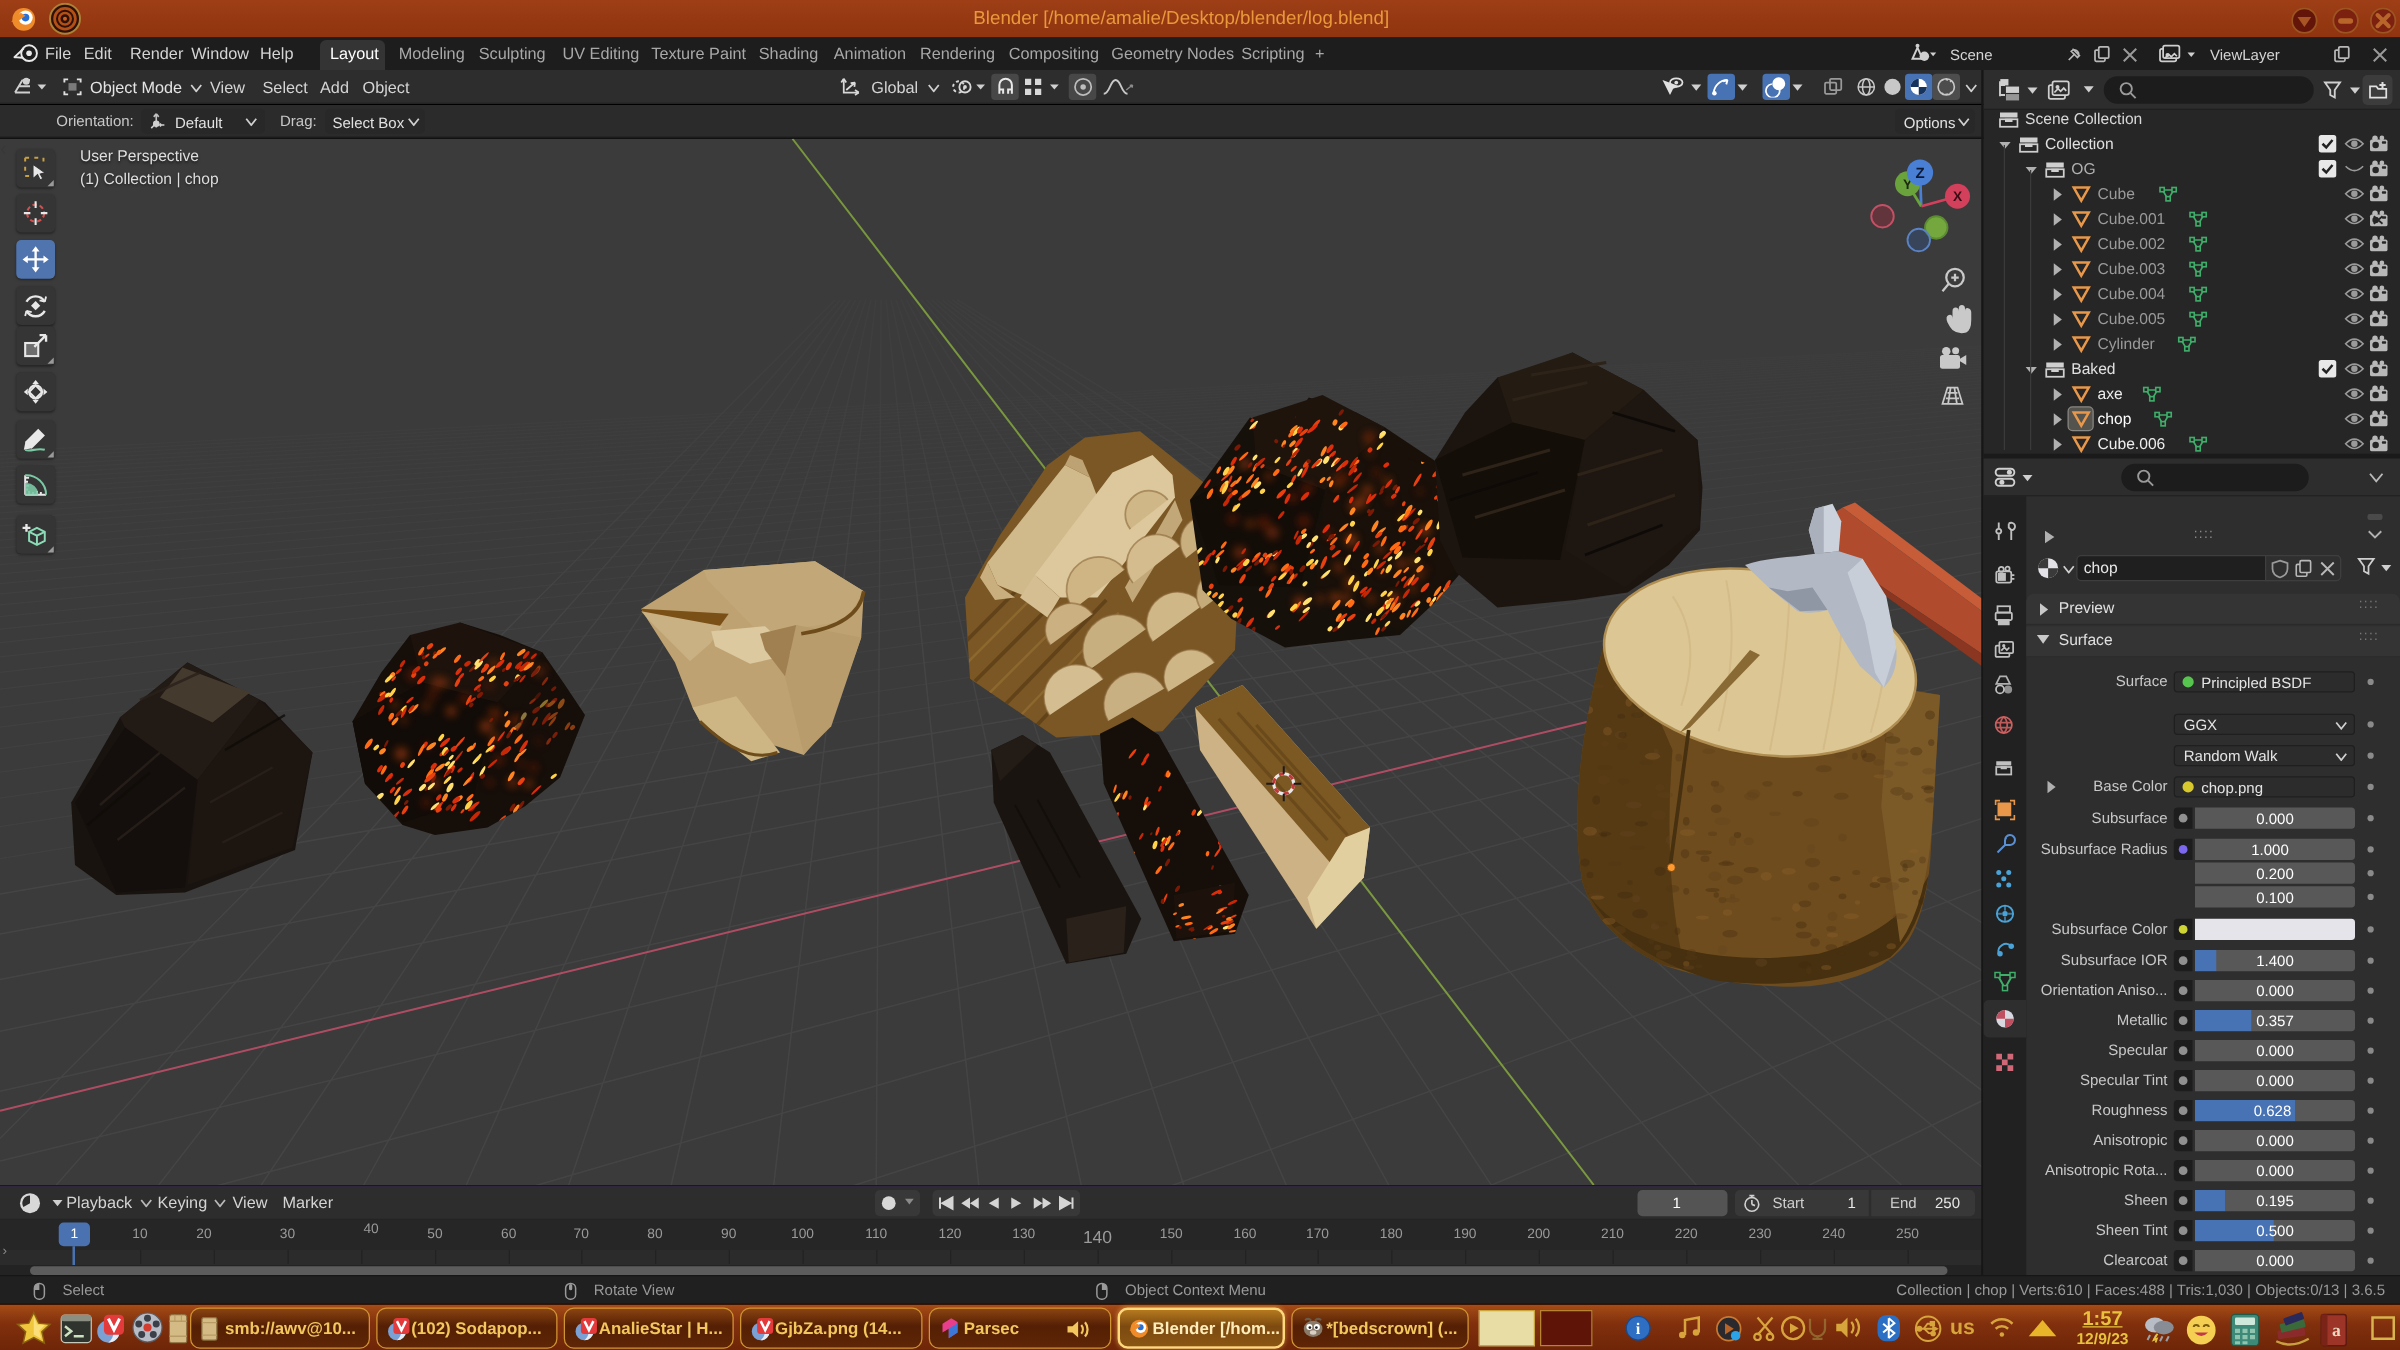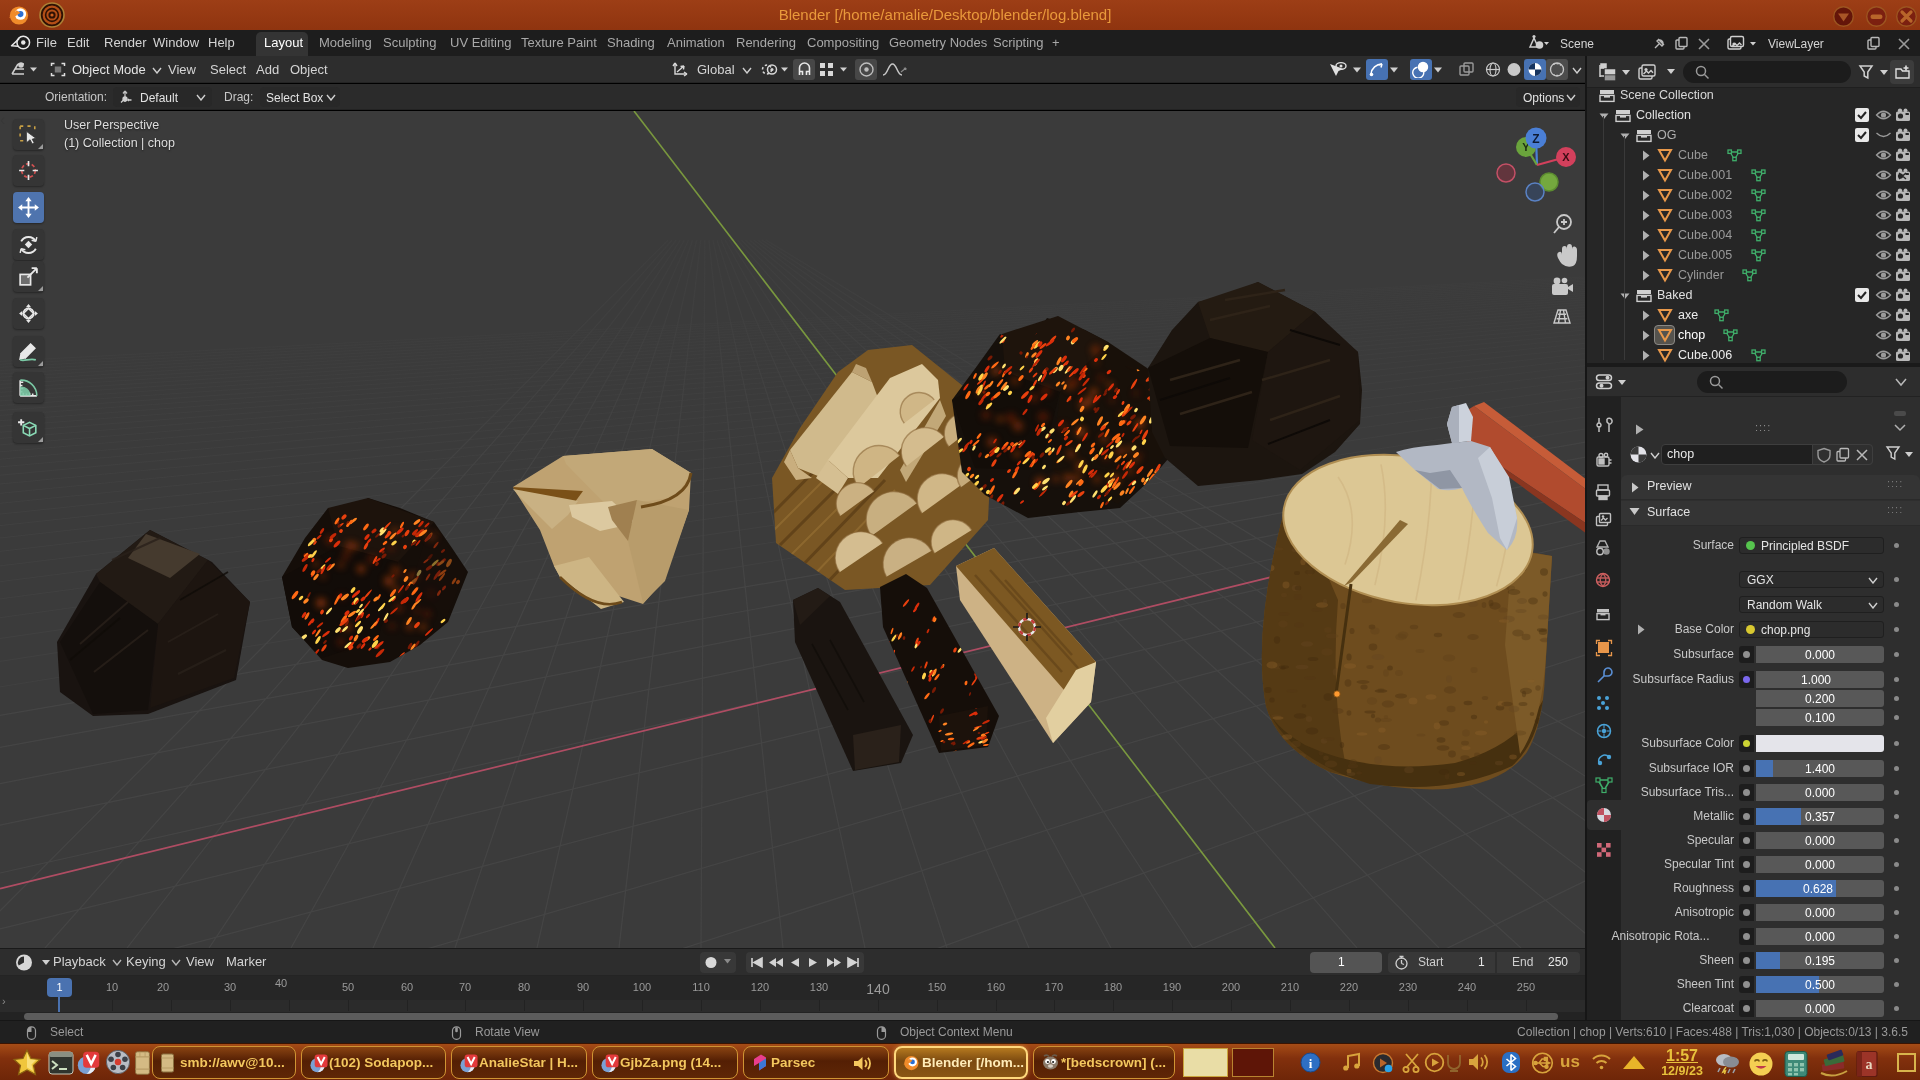--- a/index.html
+++ b/index.html
@@ -1550,21 +1550,21 @@
       </g>
     </svg>
 <div class="abs tx" style="left:1418px;top:6px;font-size:12px;color:#cfcfcf;">Start</div>
 <div class="abs tx" style="left:1478px;top:6px;font-size:12px;color:#e8e8e8;">1</div>
 <div class="abs tx" style="left:1512px;top:6px;font-size:12px;color:#cfcfcf;">End</div>
 <div class="abs tx" style="left:1548px;top:6px;font-size:12px;color:#e8e8e8;">250</div>
 <div class="abs" style="left:0;top:27px;width:1587px;height:24px;background:#262626;"></div>
 <div class="abs tx" style="left:98px;top:32px;width:28px;text-align:center;font-size:11px;color:#9a9a9a;">10</div>
     <div class="abs tx" style="left:157px;top:32px;width:28px;text-align:left;font-size:11px;color:#9a9a9a;">20</div>
     <div class="abs tx" style="left:216px;top:32px;width:28px;text-align:center;font-size:11px;color:#9a9a9a;">30</div>
-    <div class="abs tx" style="left:275px;top:28px;width:28px;text-align:left;font-size:11px;color:#9a9a9a;">40</div>
+    <div class="abs tx" style="left:275px;top:28px;width:28px;text-align:right;font-size:11px;color:#9a9a9a;">40</div>
     <div class="abs tx" style="left:334px;top:32px;width:28px;text-align:center;font-size:11px;color:#9a9a9a;">50</div>
     <div class="abs tx" style="left:393px;top:32px;width:28px;text-align:center;font-size:11px;color:#9a9a9a;">60</div>
     <div class="abs tx" style="left:451px;top:32px;width:28px;text-align:center;font-size:11px;color:#9a9a9a;">70</div>
     <div class="abs tx" style="left:510px;top:32px;width:28px;text-align:center;font-size:11px;color:#9a9a9a;">80</div>
     <div class="abs tx" style="left:569px;top:32px;width:28px;text-align:center;font-size:11px;color:#9a9a9a;">90</div>
     <div class="abs tx" style="left:628px;top:32px;width:28px;text-align:center;font-size:11px;color:#9a9a9a;">100</div>
     <div class="abs tx" style="left:687px;top:32px;width:28px;text-align:center;font-size:11px;color:#9a9a9a;">110</div>
     <div class="abs tx" style="left:746px;top:32px;width:28px;text-align:center;font-size:11px;color:#9a9a9a;">120</div>
     <div class="abs tx" style="left:805px;top:32px;width:28px;text-align:center;font-size:11px;color:#9a9a9a;">130</div>
     <div class="abs tx" style="left:864px;top:32px;width:28px;text-align:center;font-size:14px;color:#9a9a9a;">140</div>
@@ -2254,21 +2254,21 @@
     <div class="abs" style="left:169px;top:679px;width:128px;height:17px;background:#e4e4ea;border-radius:0 3px 3px 0;"></div>
     <div class="abs" style="left:307px;top:685px;width:5px;height:5px;border-radius:50%;background:#8a8a8a;"></div>
 <div class="abs tx" style="left:0px;top:705px;width:147px;text-align:right;font-size:12px;color:#c8c8c8;">Subsurface IOR</div>
     <div class="abs" style="left:152px;top:704px;width:15px;height:17px;background:#1d1d1d;border-radius:3px 0 0 3px;"></div>
     <div class="abs" style="left:156px;top:709px;width:7px;height:7px;border-radius:50%;background:#909090;"></div>
     <div class="abs" style="left:169px;top:704px;width:128px;height:17px;background:#585858;border-radius:0 3px 3px 0;overflow:hidden;">
       <div class="abs" style="left:0;top:0;width:17px;height:17px;background:#4772b3;"></div>
       <div class="abs tx" style="left:0;top:2px;width:128px;text-align:center;font-size:12px;color:#fff;">1.400</div>
     </div>
     <div class="abs" style="left:307px;top:710px;width:5px;height:5px;border-radius:50%;background:#8a8a8a;"></div>
-<div class="abs tx" style="left:0px;top:729px;width:147px;text-align:right;font-size:12px;color:#c8c8c8;">Subsurface Tris...</div>
+<div class="abs tx" style="left:0px;top:729px;width:147px;text-align:right;font-size:12px;color:#c8c8c8;">Orientation Aniso...</div>
     <div class="abs" style="left:152px;top:728px;width:15px;height:17px;background:#1d1d1d;border-radius:3px 0 0 3px;"></div>
     <div class="abs" style="left:156px;top:733px;width:7px;height:7px;border-radius:50%;background:#909090;"></div>
     <div class="abs" style="left:169px;top:728px;width:128px;height:17px;background:#585858;border-radius:0 3px 3px 0;overflow:hidden;">
       <div class="abs tx" style="left:0;top:2px;width:128px;text-align:center;font-size:12px;color:#fff;">0.000</div>
     </div>
     <div class="abs" style="left:307px;top:734px;width:5px;height:5px;border-radius:50%;background:#8a8a8a;"></div>
 <div class="abs tx" style="left:0px;top:753px;width:147px;text-align:right;font-size:12px;color:#c8c8c8;">Metallic</div>
     <div class="abs" style="left:152px;top:752px;width:15px;height:17px;background:#1d1d1d;border-radius:3px 0 0 3px;"></div>
     <div class="abs" style="left:156px;top:757px;width:7px;height:7px;border-radius:50%;background:#909090;"></div>
     <div class="abs" style="left:169px;top:752px;width:128px;height:17px;background:#585858;border-radius:0 3px 3px 0;overflow:hidden;">
@@ -2298,21 +2298,21 @@
       <div class="abs tx" style="left:0;top:2px;width:124px;text-align:center;font-size:12px;color:#fff;">0.628</div>
     </div>
     <div class="abs" style="left:307px;top:830px;width:5px;height:5px;border-radius:50%;background:#8a8a8a;"></div>
 <div class="abs tx" style="left:0px;top:849px;width:147px;text-align:right;font-size:12px;color:#c8c8c8;">Anisotropic</div>
     <div class="abs" style="left:152px;top:848px;width:15px;height:17px;background:#1d1d1d;border-radius:3px 0 0 3px;"></div>
     <div class="abs" style="left:156px;top:853px;width:7px;height:7px;border-radius:50%;background:#909090;"></div>
     <div class="abs" style="left:169px;top:848px;width:128px;height:17px;background:#585858;border-radius:0 3px 3px 0;overflow:hidden;">
       <div class="abs tx" style="left:0;top:2px;width:128px;text-align:center;font-size:12px;color:#fff;">0.000</div>
     </div>
     <div class="abs" style="left:307px;top:854px;width:5px;height:5px;border-radius:50%;background:#8a8a8a;"></div>
-<div class="abs tx" style="left:0px;top:873px;width:147px;text-align:center;font-size:12px;color:#c8c8c8;">Anisotropic Rota...</div>
+<div class="abs tx" style="left:0px;top:873px;width:147px;text-align:right;font-size:12px;color:#c8c8c8;">Anisotropic Rota...</div>
     <div class="abs" style="left:152px;top:872px;width:15px;height:17px;background:#1d1d1d;border-radius:3px 0 0 3px;"></div>
     <div class="abs" style="left:156px;top:877px;width:7px;height:7px;border-radius:50%;background:#909090;"></div>
     <div class="abs" style="left:169px;top:872px;width:128px;height:17px;background:#585858;border-radius:0 3px 3px 0;overflow:hidden;">
       <div class="abs tx" style="left:0;top:2px;width:128px;text-align:center;font-size:12px;color:#fff;">0.000</div>
     </div>
     <div class="abs" style="left:307px;top:878px;width:5px;height:5px;border-radius:50%;background:#8a8a8a;"></div>
 <div class="abs tx" style="left:0px;top:897px;width:147px;text-align:right;font-size:12px;color:#c8c8c8;">Sheen</div>
     <div class="abs" style="left:152px;top:896px;width:15px;height:17px;background:#1d1d1d;border-radius:3px 0 0 3px;"></div>
     <div class="abs" style="left:156px;top:901px;width:7px;height:7px;border-radius:50%;background:#909090;"></div>
     <div class="abs" style="left:169px;top:896px;width:128px;height:17px;background:#585858;border-radius:0 3px 3px 0;overflow:hidden;">

